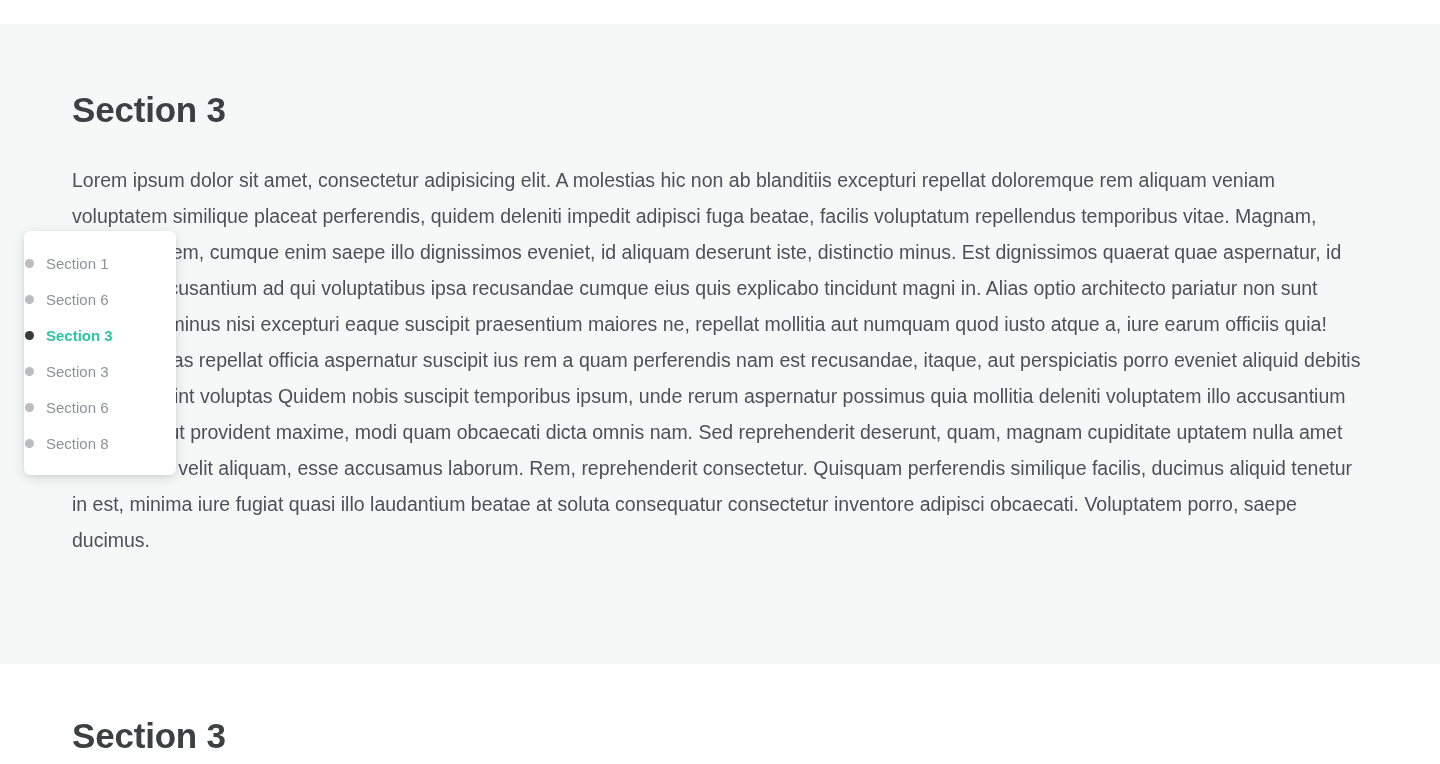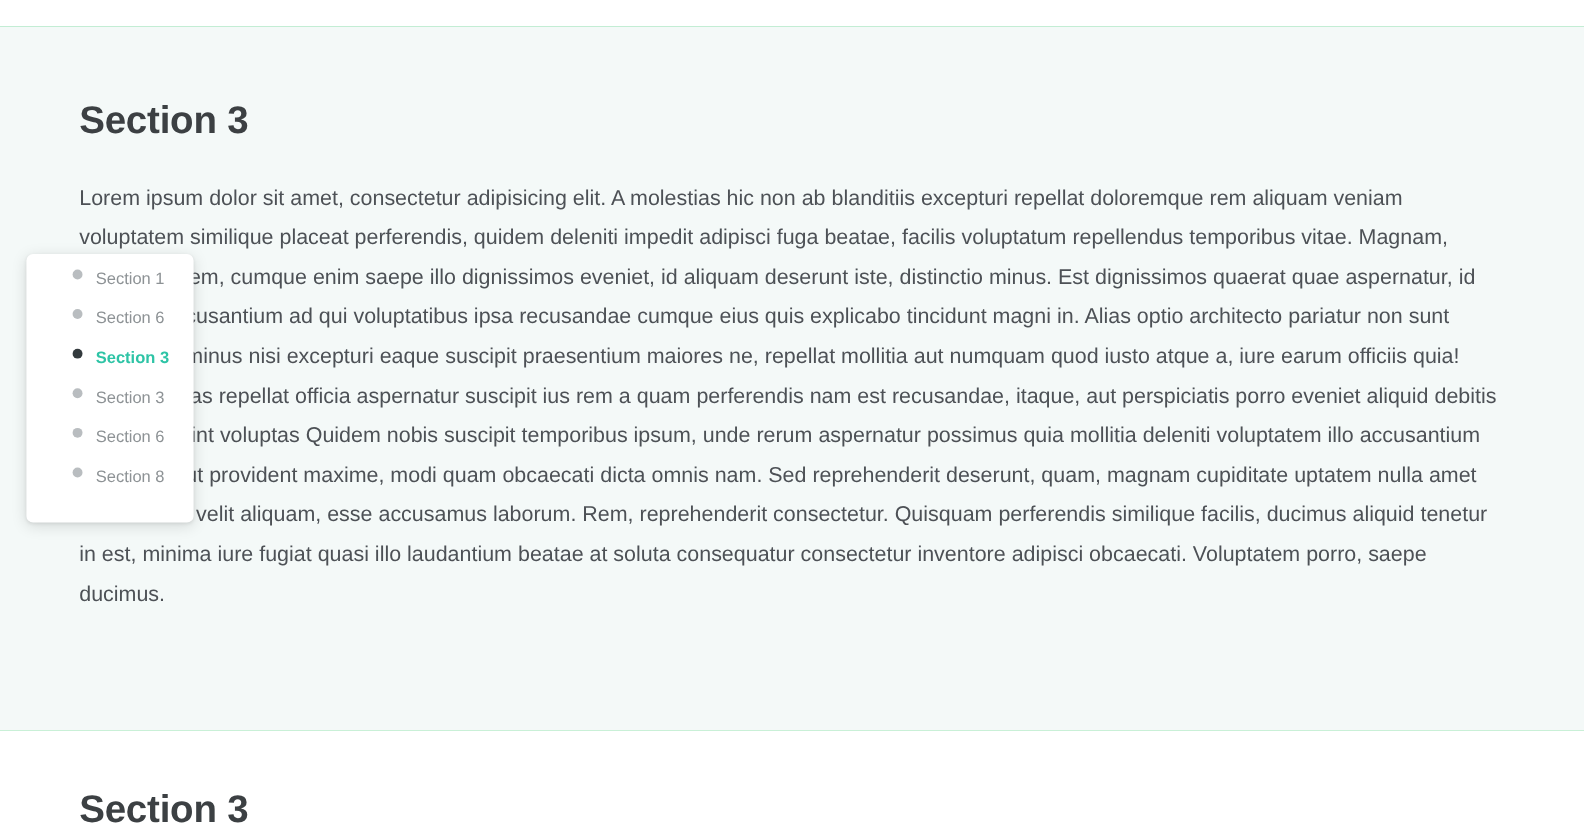--- a/index.html
+++ b/index.html
@@ -10,21 +10,21 @@
     height: 764px;
     overflow: hidden;
     background: #ffffff;
     font-family: "Liberation Sans", sans-serif;
   }
 
   .page {
     position: relative;
     width: 1440px;
     height: 764px;
-    background: #22c55e;
+    background: #f97316;
   }
 
   .top-strip {
     position: absolute;
     top: 0;
     left: 0;
     width: 1440px;
     height: 24px;
     background: #ffffff;
   }
@@ -82,26 +82,25 @@
     width: 152px;
     background: #ffffff;
     border-radius: 6px;
     box-shadow: 0 3px 14px rgba(0,0,0,0.13), 0 1px 3px rgba(0,0,0,0.08);
     padding: 14px 0 14px 0;
     z-index: 5;
   }
 
   .nav-item {
     display: flex;
-    align-items: flex-start;
+    align-items: center;
     height: 36px;
     padding-left: 1px;
     cursor: pointer;
     text-decoration: none;
-    margin-left: 41px;
   }
 
   .nav-dot {
     width: 9px;
     height: 9px;
     border-radius: 50%;
     background: #b9bdc0;
     flex: 0 0 auto;
     margin-right: 12px;
   }

